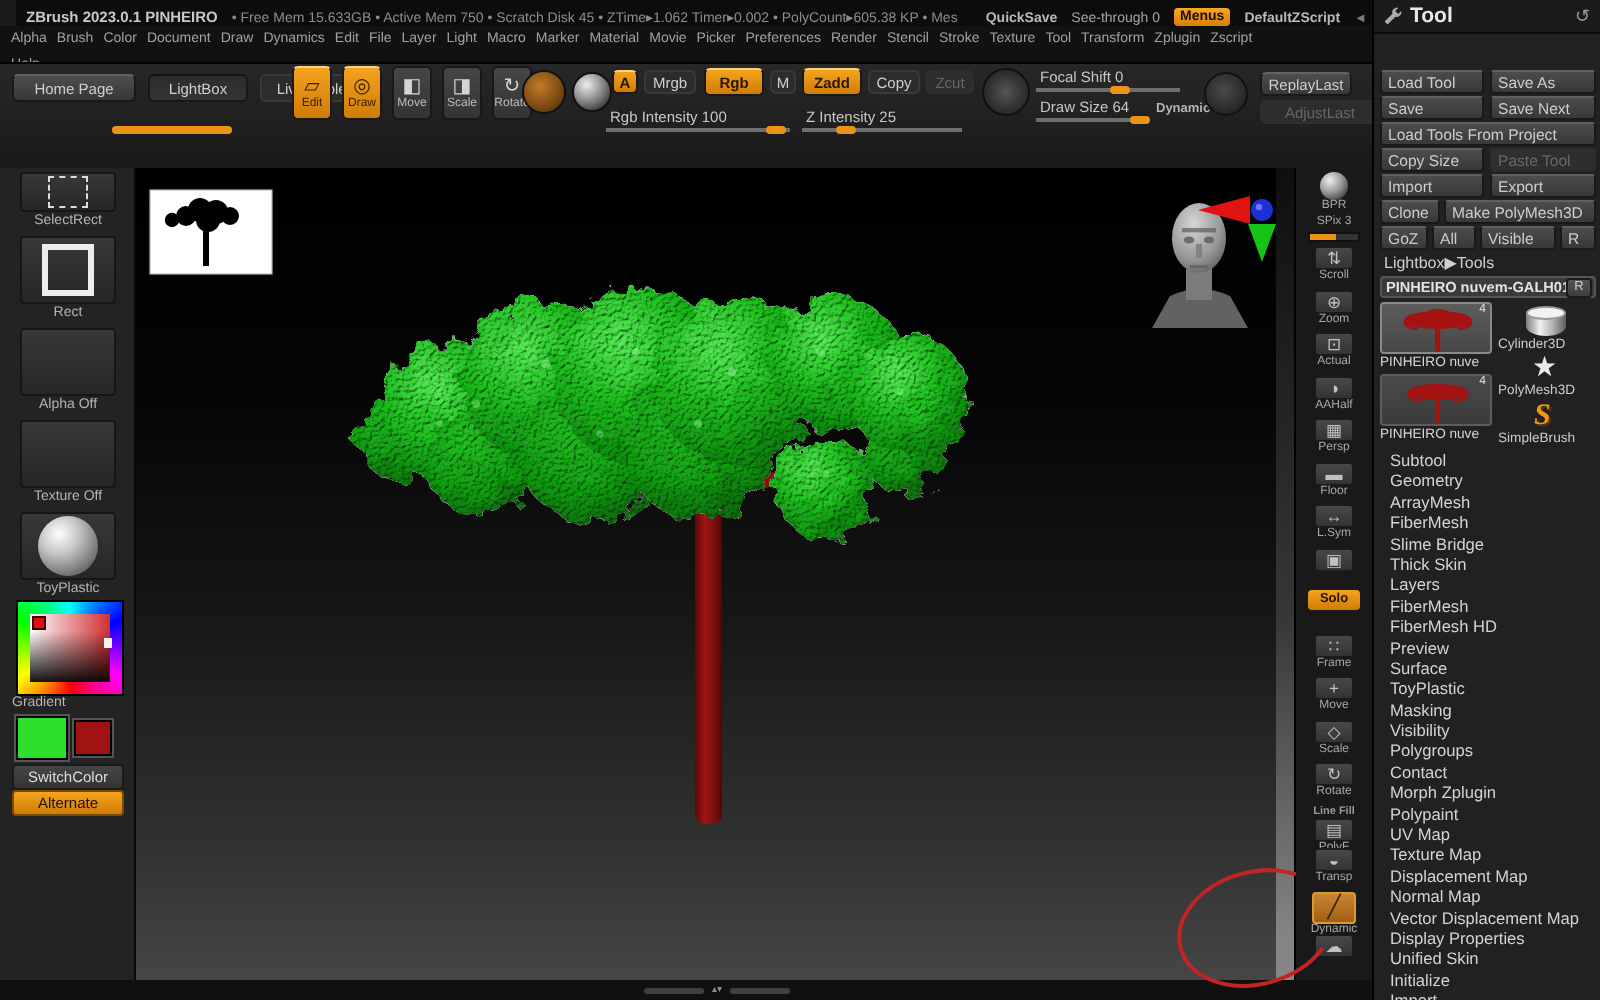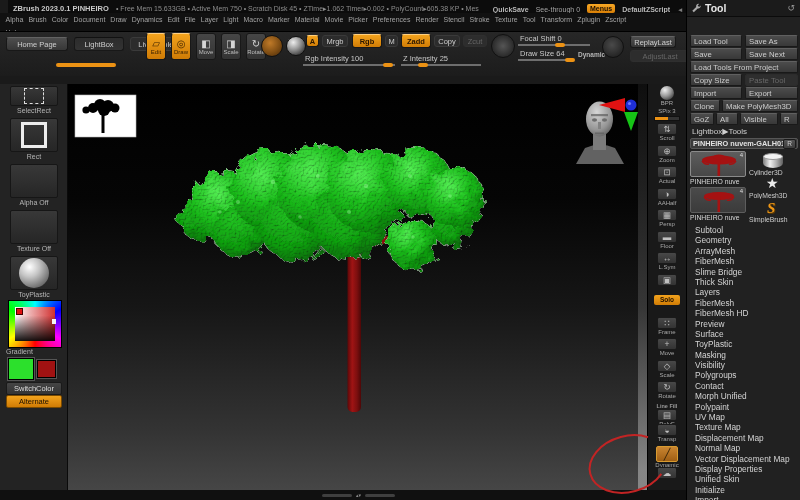--- a/index.html
+++ b/index.html
@@ -584,21 +584,21 @@
           <div class="tp-section">Layers</div>
           <div class="tp-section">FiberMesh</div>
           <div class="tp-section">FiberMesh HD</div>
           <div class="tp-section">Preview</div>
           <div class="tp-section">Surface</div>
           <div class="tp-section">ToyPlastic</div>
           <div class="tp-section">Masking</div>
           <div class="tp-section">Visibility</div>
           <div class="tp-section">Polygroups</div>
           <div class="tp-section">Contact</div>
-          <div class="tp-section">Morph Unified</div>
+          <div class="tp-section">Morph Zplugin</div>
           <div class="tp-section">Polypaint</div>
           <div class="tp-section">UV Map</div>
           <div class="tp-section">Texture Map</div>
           <div class="tp-section">Displacement Map</div>
           <div class="tp-section">Normal Map</div>
           <div class="tp-section">Vector Displacement Map</div>
           <div class="tp-section">Display Properties</div>
           <div class="tp-section">Unified Skin</div>
           <div class="tp-section">Initialize</div>
           <div class="tp-section">Import</div>

